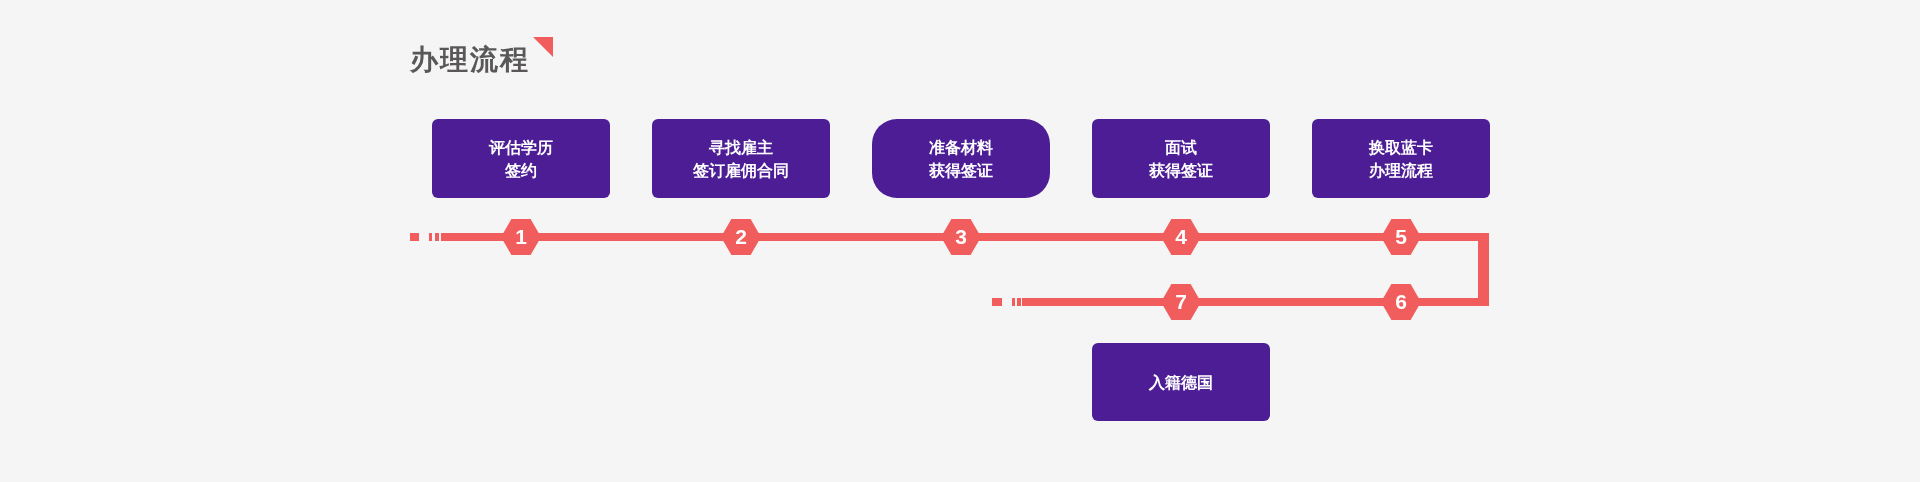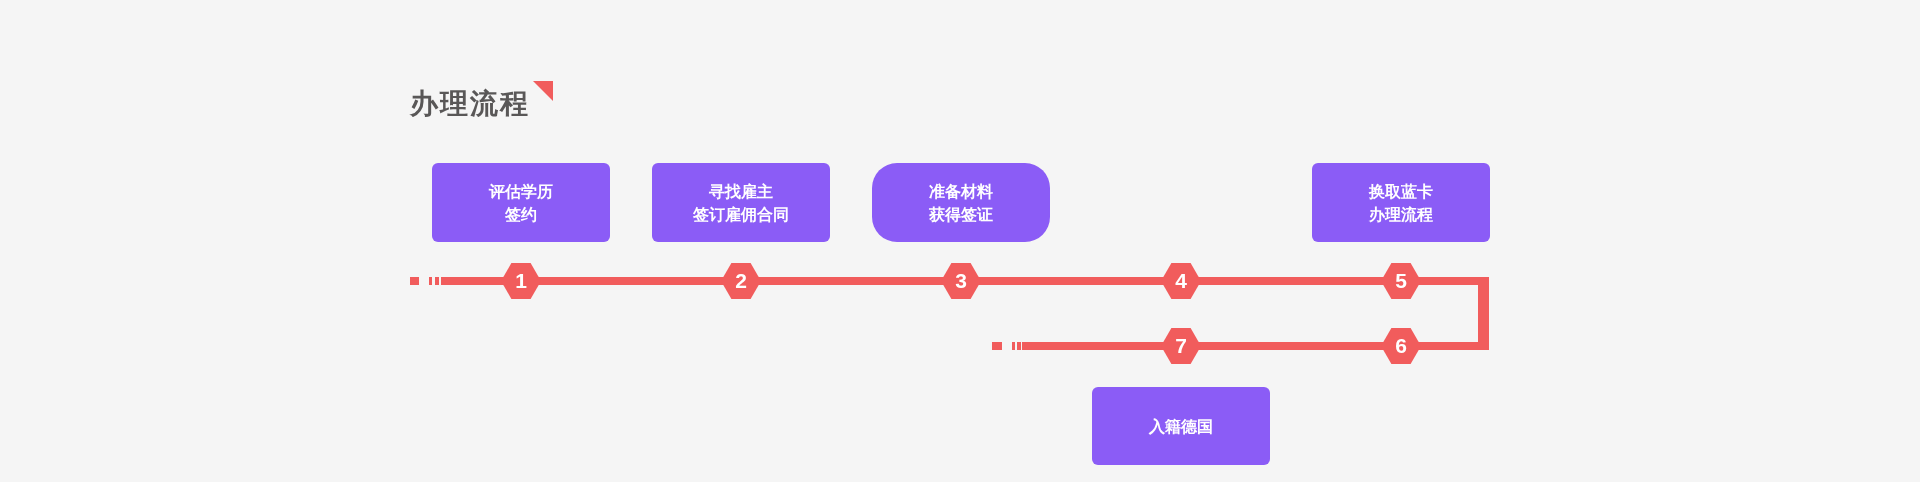--- a/index.html
+++ b/index.html
@@ -3,38 +3,38 @@
 <meta charset="utf-8">
 <style>
   * { margin: 0; padding: 0; box-sizing: border-box; }
   html, body { width: 1920px; height: 482px; }
   body {
     font-family: "Liberation Sans", "DejaVu Sans", sans-serif;
     background: #f5f5f5;
     position: relative;
     overflow: hidden;
   }
-  .canvas { position: absolute; left: 0; top: 0; width: 1920px; height: 382px; margin-top: 44px; }
+  .canvas { position: absolute; left: 0; top: 0; width: 1920px; height: 382px; }
 
   
   .title {
     position: absolute; left: 410px; top: 46px;
     font-size: 28px; font-weight: bold; color: #595757;
     letter-spacing: 2px; line-height: 1;
   }
   .corner-triangle {
     position: absolute; left: 533px; top: 37px;
     width: 20px; height: 20px; background: #f15c5c;
     clip-path: polygon(0 0, 100% 0, 100% 100%);
   }
 
   
   .step-box {
     position: absolute; width: 178px; height: 79px;
-    background: #8b5cf6; border-radius: 6px;
+    background: #4c1d95; border-radius: 6px;
     display: flex; flex-direction: column;
     align-items: center; justify-content: center;
     color: #ffffff; font-size: 16px; font-weight: bold;
     line-height: 23px; text-align: center;
   }
   .row-top    { top: 119px; }
   .row-bottom { top: 343px; height: 78px; }
   .bx1 { left: 432px; }
   .bx2 { left: 652px; }
   .bx3 { left: 872px; border-radius: 25px; }
@@ -99,20 +99,24 @@
     <div class="box-line">签约</div>
   </div>
   <div class="step-box row-top bx2">
     <div class="box-line">寻找雇主</div>
     <div class="box-line">签订雇佣合同</div>
   </div>
   <div class="step-box row-top bx3">
     <div class="box-line">准备材料</div>
     <div class="box-line">获得签证</div>
   </div>
+  <div class="step-box row-top bx4">
+    <div class="box-line">面试</div>
+    <div class="box-line">获得签证</div>
+  </div>
   <div class="step-box row-top bx5">
     <div class="box-line">换取蓝卡</div>
     <div class="box-line">办理流程</div>
   </div>
 
   <div class="hex hex-row-1 hx1">
     <span>1</span>
   </div>
   <div class="hex hex-row-1 hx2">
     <span>2</span>

